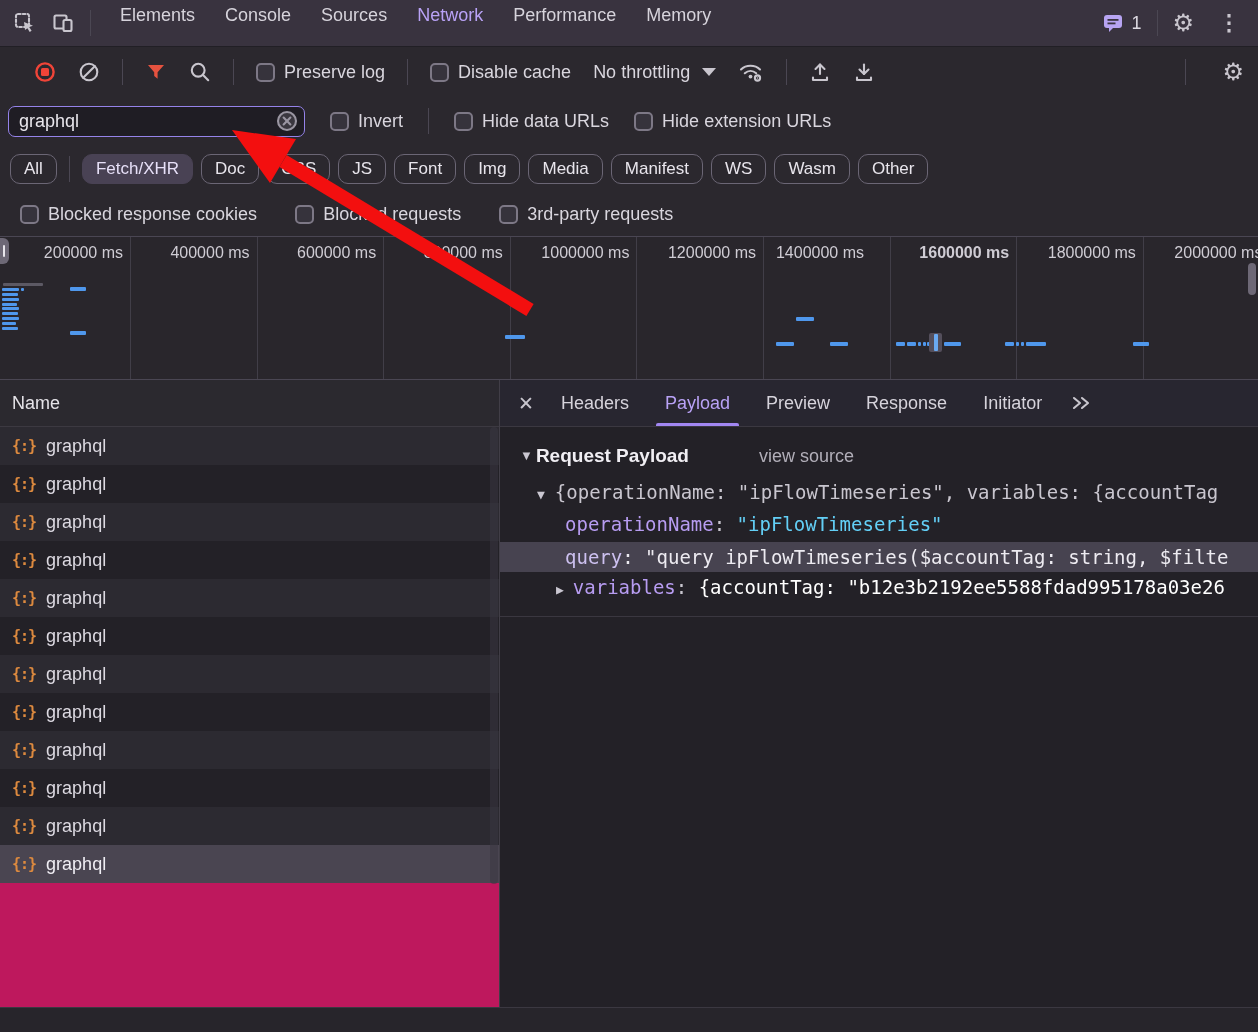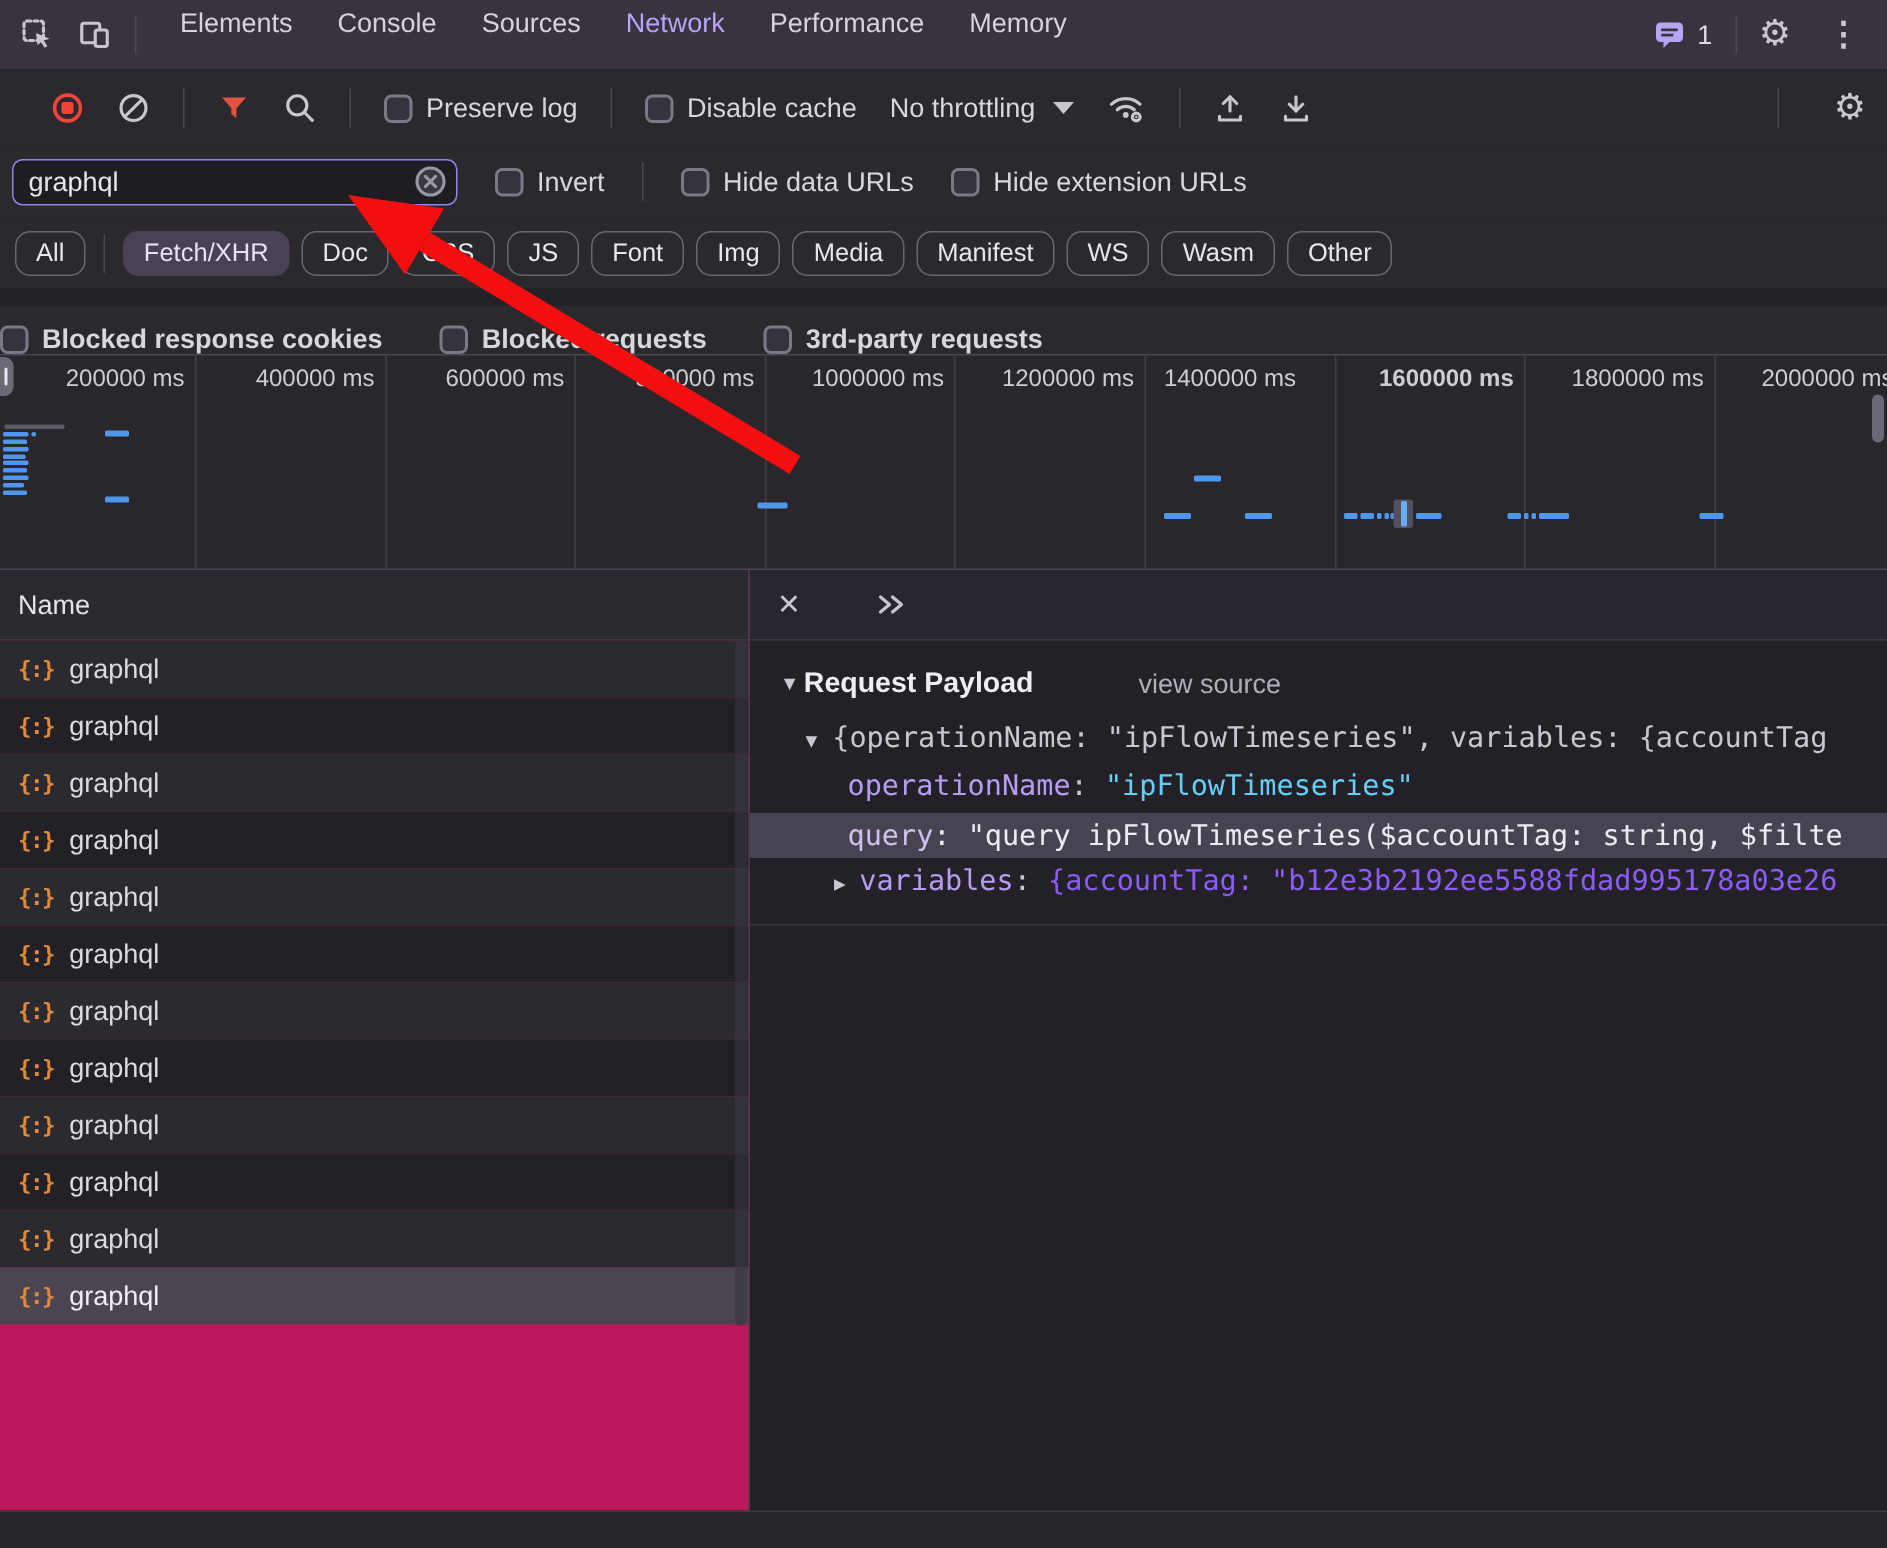--- a/index.html
+++ b/index.html
@@ -48,21 +48,21 @@
   .clear-btn{position:absolute;right:7px;top:50%;transform:translateY(-50%);width:22px;height:22px;}
 
   
   .pillsrow{top:145px;height:47px;padding-left:10px;gap:8px;}
   .pill{height:30px;line-height:28px;padding:0 13px;border:1px solid #6b6675;border-radius:10px;
         font-size:17px;color:#e8e5ec;box-sizing:border-box;white-space:nowrap;font-weight:500;}
   .pill.active{background:#494254;border-color:#494254;color:#e7e0f8;}
   .pill-div{margin:0 4px;}
 
   
-  .extrarow{top:204px;height:44px;padding-left:0;gap:38px;font-weight:bold;}
+  .extrarow{top:192px;height:44px;padding-left:20px;gap:38px;}
 
   
   .timeline{position:absolute;top:236px;height:144px;left:0;right:0;background:#29262c;
             border-top:1px solid #4a4653;border-bottom:1px solid #4a4653;box-sizing:border-box;overflow:hidden;}
   .tl-inner{position:absolute;inset:0;}
   .gridline{position:absolute;top:0;bottom:0;width:1px;background:#413e48;}
   .ticklabel{position:absolute;top:7px;font-size:16px;color:#cfccd4;transform:translateX(-100%);white-space:nowrap;}
   .bar{position:absolute;background:var(--bar-blue);border-radius:1px;}
   .bar.gray{background:#5c5964;}
   .bar.markerbg{background:#544f5c;border-radius:2px;}
@@ -103,21 +103,21 @@
   .tri{color:#cac7d1;font-size:13px;flex:none;}
   .title-row .tri{margin-right:3px;}
   .ptitle{font-size:19px;font-weight:bold;color:#f0eef3;}
   .viewsource{font-size:18px;color:#b1aeb8;margin-left:70px;}
   .crow.preview{padding-left:37px;color:#c9c6cf;margin-top:4px;}
   .crow.preview .tri{margin-right:10px;}
   .crow.kv{padding-left:65px;}
   .key{color:var(--key-purple);}
   .sep{color:#c9c6cf;}
   .str{color:var(--string-cyan);}
-  .plainval{color:#8b5cf6;}
+  .plainval{color:#ffffff;}
   .crow.sel{height:30px;line-height:30px;background:#474350;margin-top:2px;}
   .crow.sel .key{color:#cdc1f0;}
   .crow.sel .sep,.crow.sel .selval{color:#edebf1;}
   .crow.vars{height:30px;line-height:30px;padding-left:56px;}
   .crow.vars .tri{margin-right:9px;}
   .divline{margin-top:14px;border-top:1px solid #3a3740;}
 
   .footer{position:absolute;bottom:0;left:0;right:0;height:24px;background:#27252b;border-top:1px solid #3b3841;}
 
   .arrowsvg{position:absolute;inset:0;width:1258px;height:1032px;pointer-events:none;z-index:40;}
@@ -400,20 +400,27 @@
             <span class="braces">{:}</span>
             <span>graphql</span>
           </div>
         </div>
       <div class="names-scrollbar"></div>
     </div>
 
     <div class="details">
       <div class="dtabbar">
         <span class="glyph close-glyph">✕</span>
+        <div class="dtabs">
+            <div class="dtab">Headers</div>
+            <div class="dtab active">Payload</div>
+            <div class="dtab">Preview</div>
+            <div class="dtab">Response</div>
+            <div class="dtab">Initiator</div>
+          </div>
         <span class="ico dchevrons">
           <svg class="li" width="20" height="20" viewBox="0 0 20 20">
             <path d="M3,5 L9,10 L3,15"></path>
               <path d="M11,5 L17,10 L11,15"></path>
           </svg>
         </span>
       </div>
 
       <div class="dcontent">
         <div class="crow title-row">

